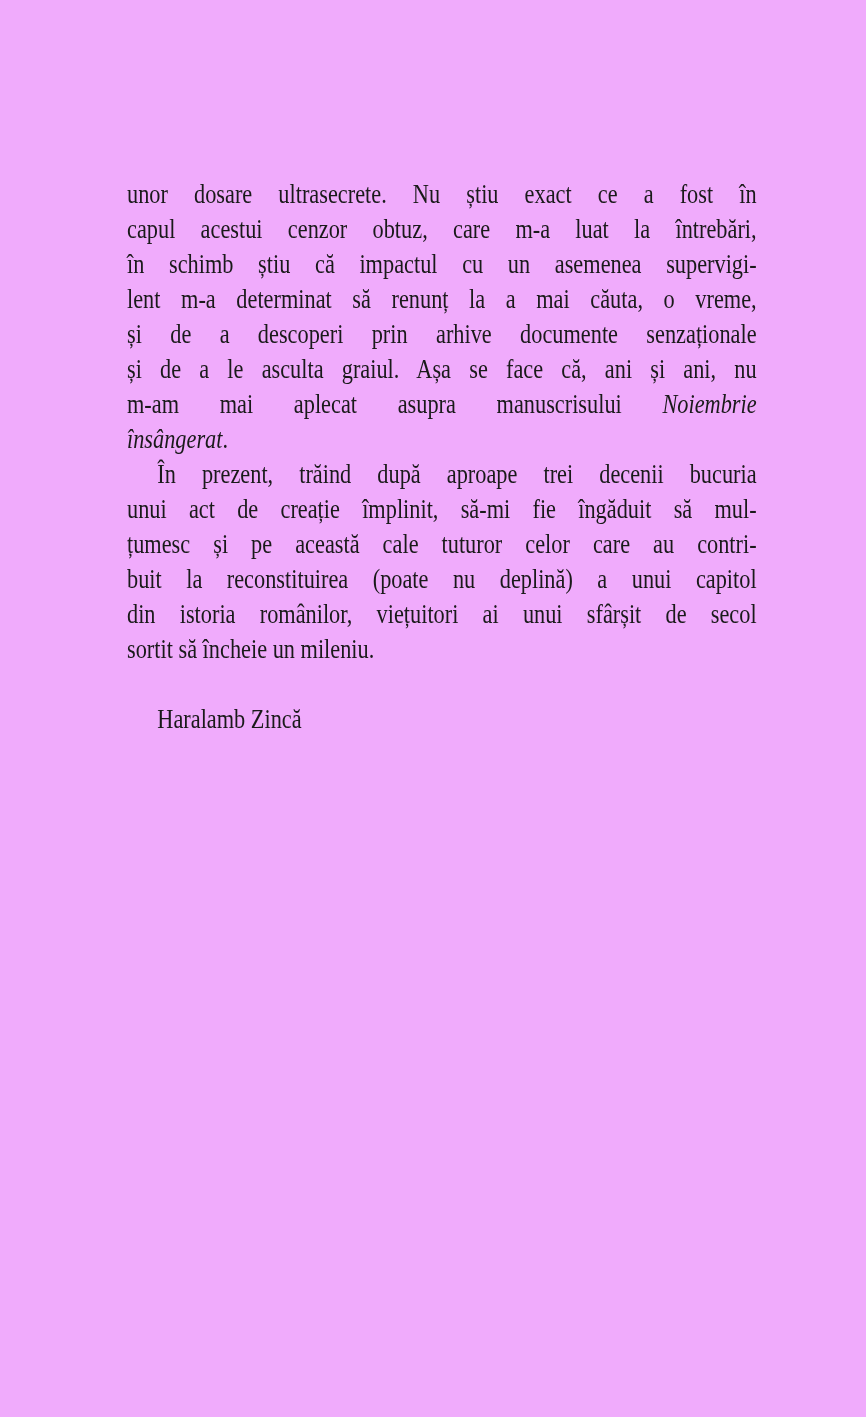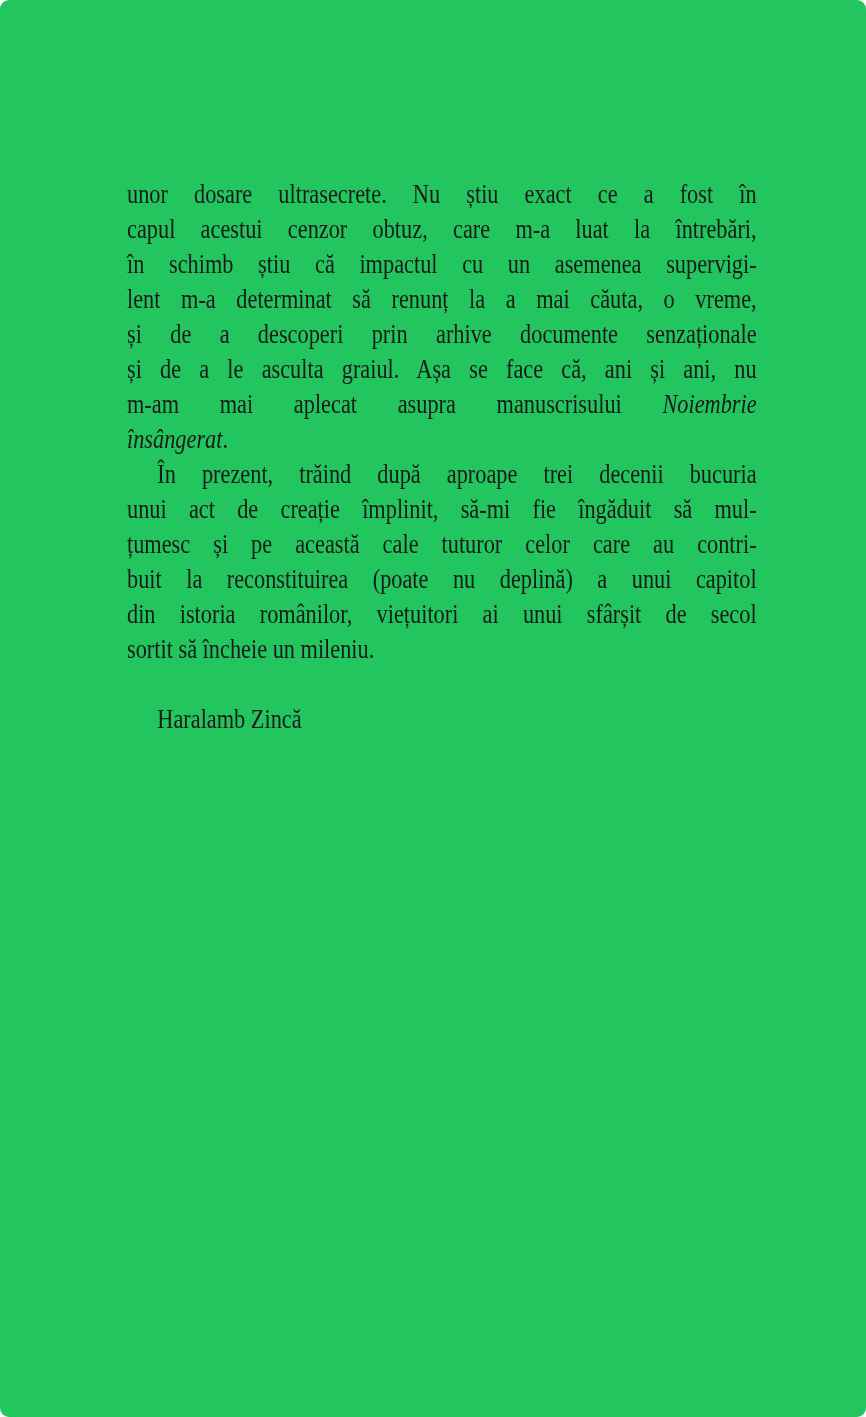--- a/index.html
+++ b/index.html
@@ -9,23 +9,22 @@
   body {
     width: 866px;
     height: 1417px;
     background: #ffffff;
     font-family: "Liberation Serif", serif;
   }
   .page {
     position: relative;
     width: 866px;
     height: 1417px;
-    background: #22c55e;
+    background: #f0abfc;
     overflow: hidden;
-    border-radius: 9px;
   }
   .text-block {
     position: absolute;
     left: 127px;
     top: 176px;
     width: 790px;                 
     transform: scaleX(0.797);     
     transform-origin: 0 0;
     color: #1a1a1a;
   }

